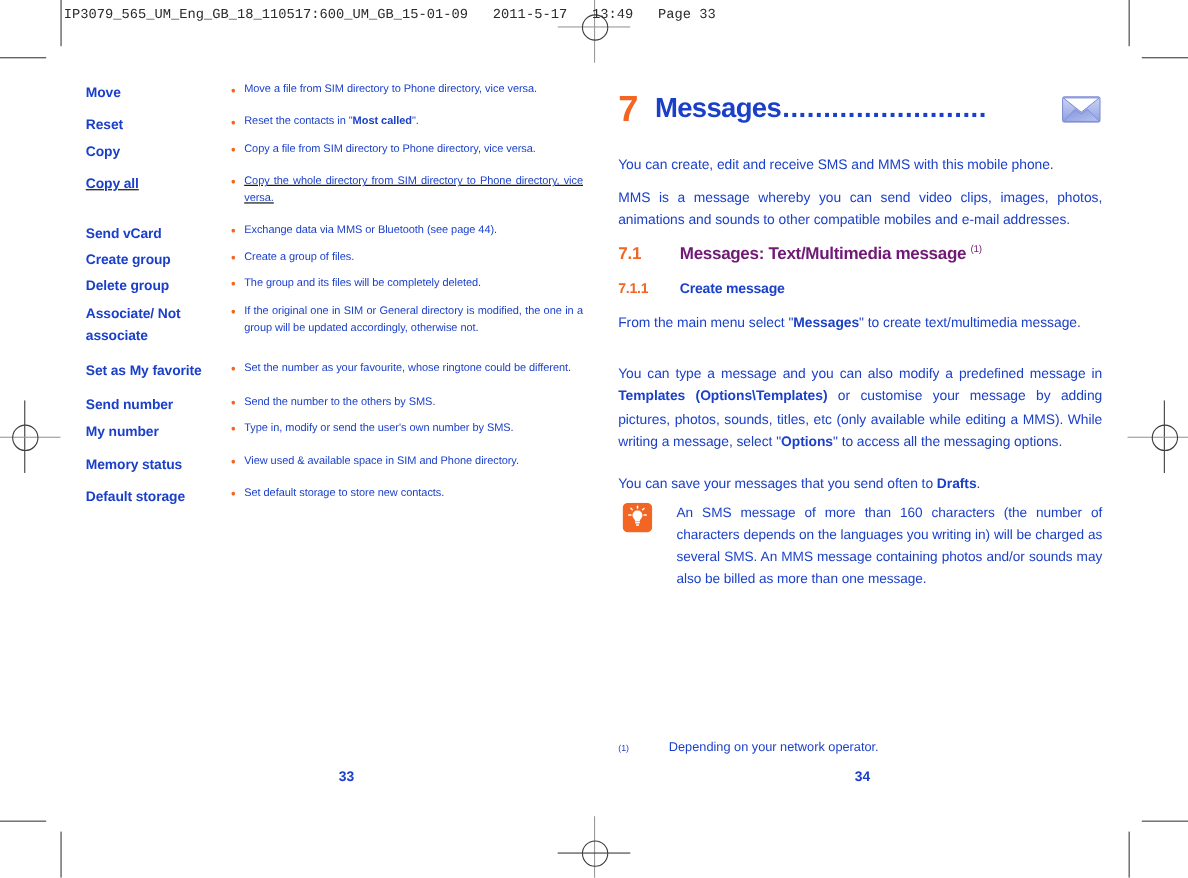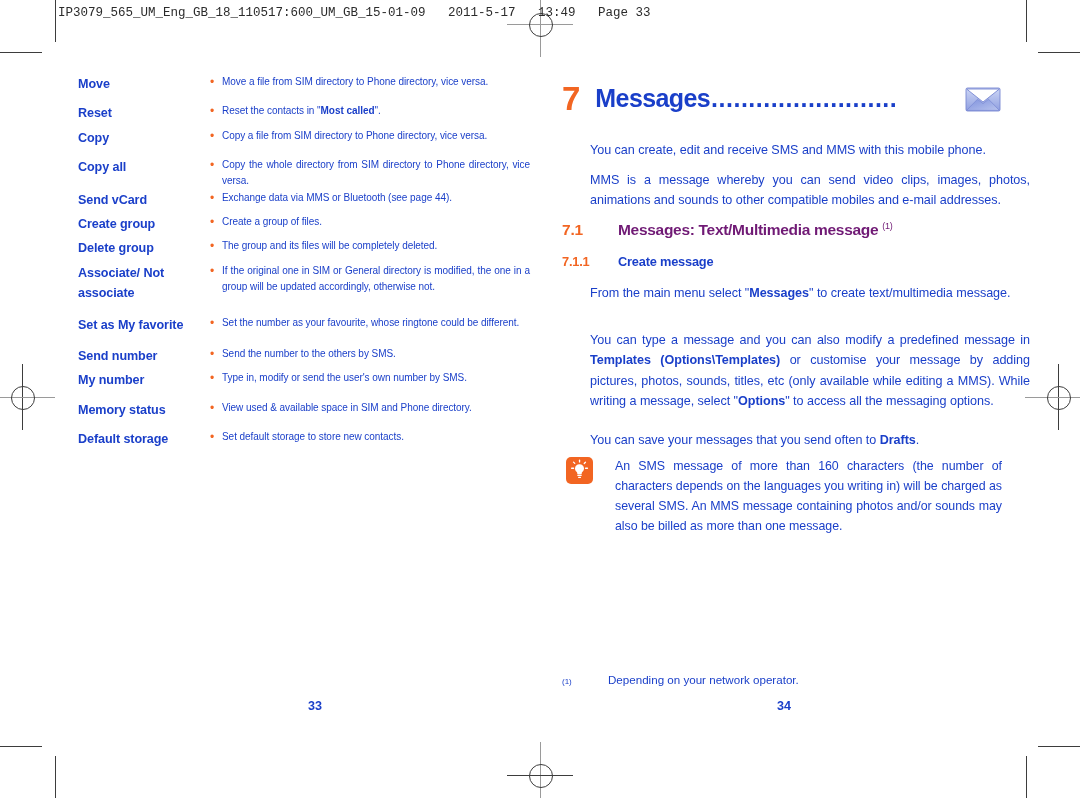--- a/index.html
+++ b/index.html
@@ -155,21 +155,20 @@
 
   .rp {
     position: absolute;
     left: 0;
     width: 440px;
     color: #1a3fc9;
     font-size: 12.6px;
     line-height: 1.62;
     text-align: justify;
     letter-spacing: -0.05px;
-    margin-left: 28px;
   }
   .rp b { font-weight: bold; }
   .rp.nojust { text-align: left; }
 
   .h2 {
     position: absolute;
     left: 0;
     width: 440px;
     display: flex;
     align-items: baseline;
@@ -311,21 +310,21 @@
       <div class="defterm">Reset</div>
       <div class="defdesc"><span>Reset the contacts in "</span><b>Most called</b><span>".</span></div>
     </div>
 
 
     <div class="defrow">
       <div class="defterm">Copy</div>
       <div class="defdesc">Copy a file from SIM directory to Phone directory, vice versa.</div>
     </div>
 
-    <div class="defrow" style="margin-bottom:0;">
+    <div class="defrow" style="margin-bottom:12px;text-decoration:underline;">
       <div class="defterm">Copy all</div>
       <div class="defdesc">Copy the whole directory from SIM directory to Phone directory, vice versa.</div>
     </div>
 
     <div class="defrow tight">
       <div class="defterm">Send vCard</div>
       <div class="defdesc">Exchange data via MMS or Bluetooth (see page 44).</div>
     </div>
 
     <div class="defrow tight">

